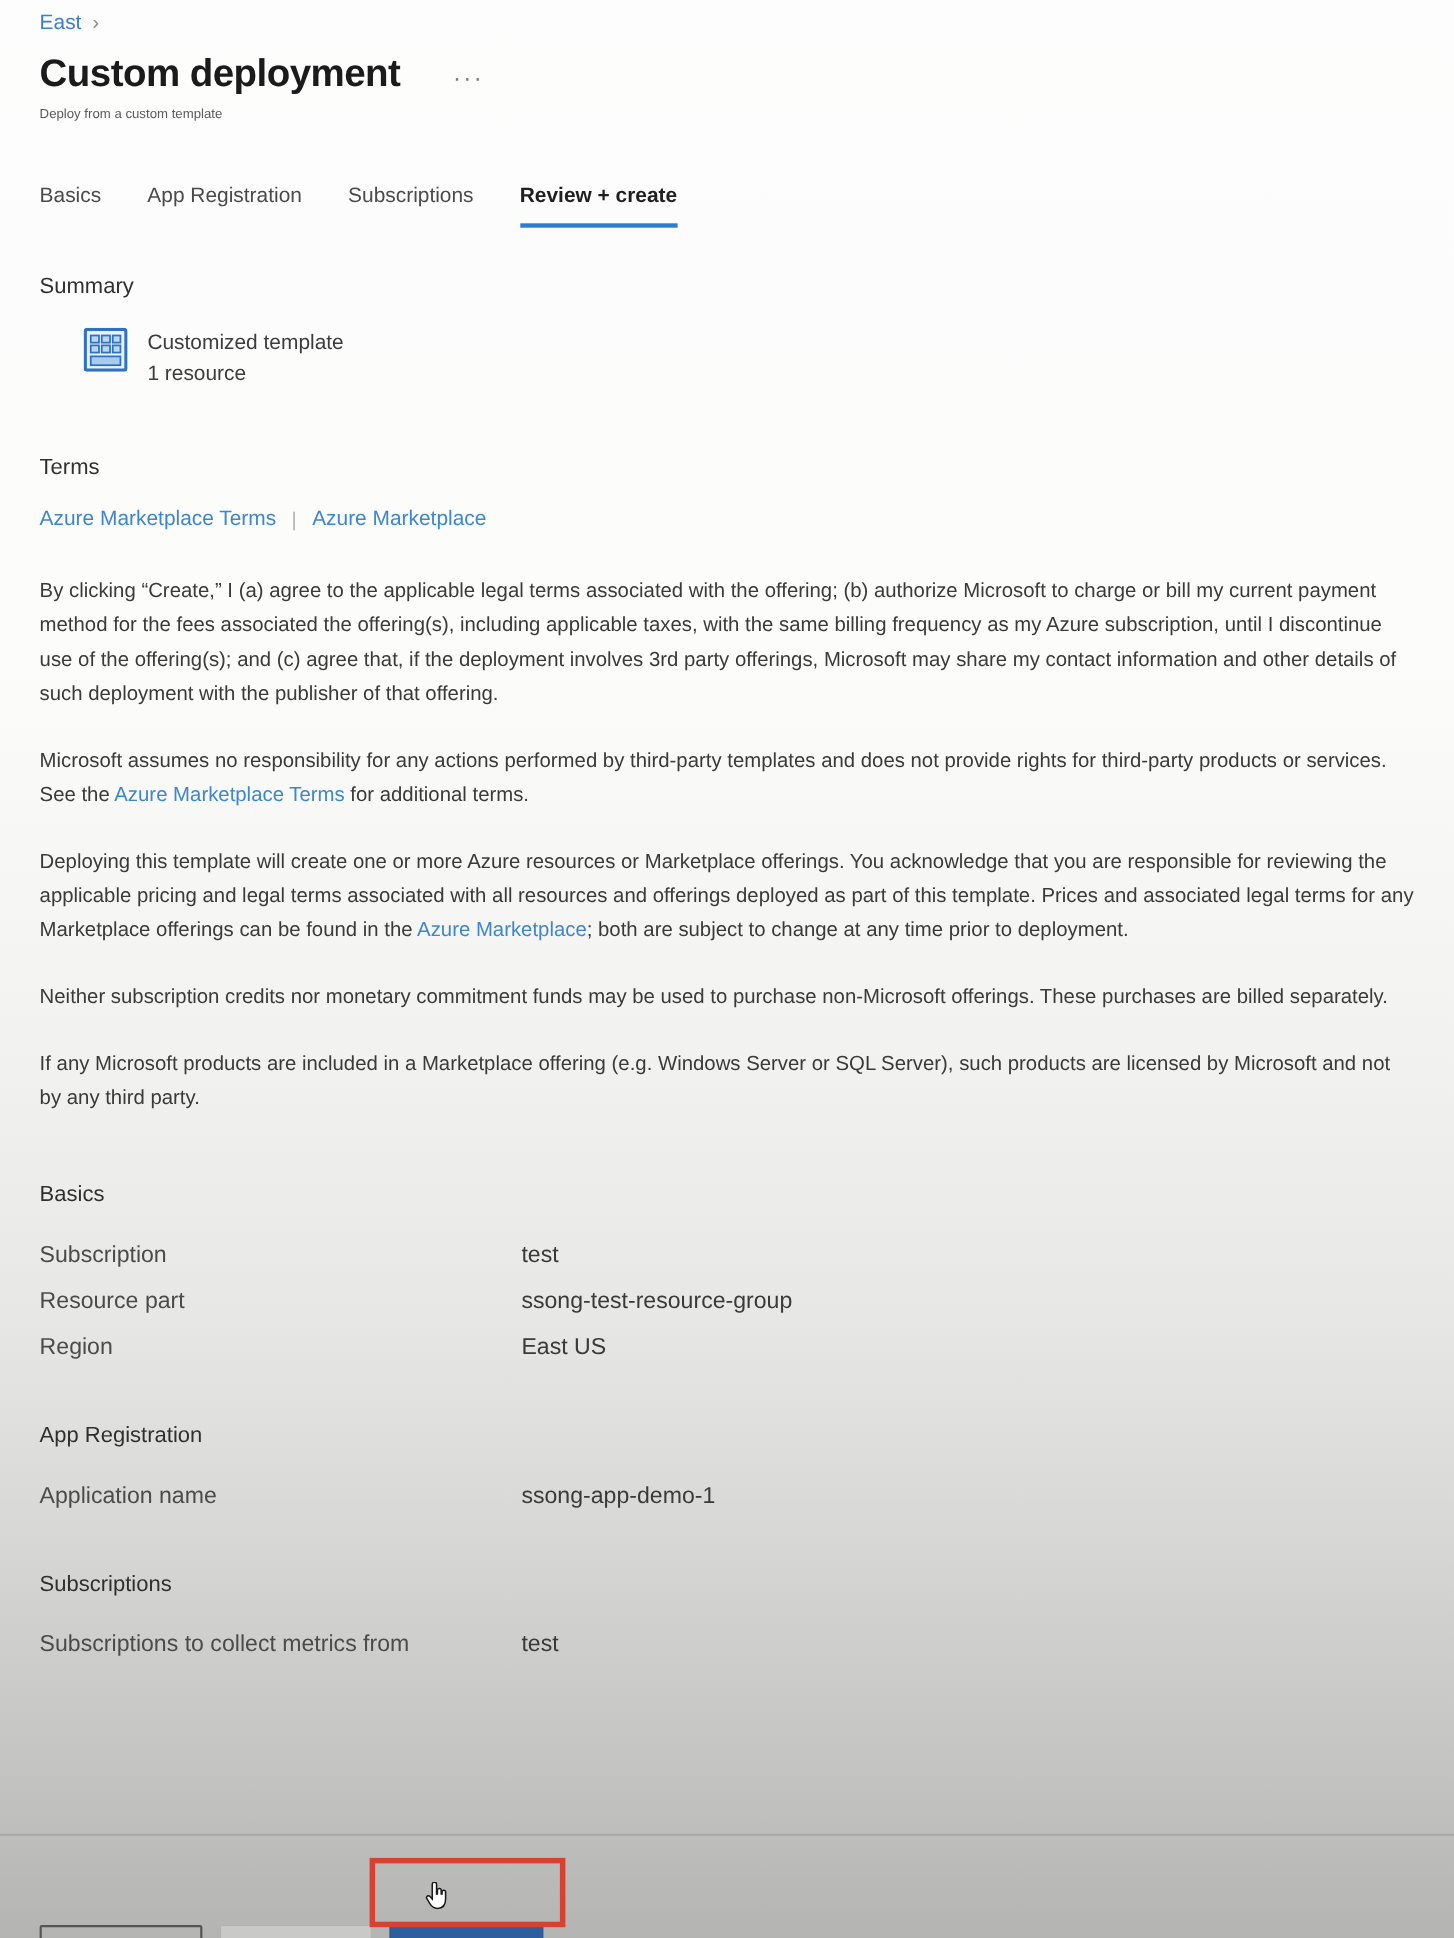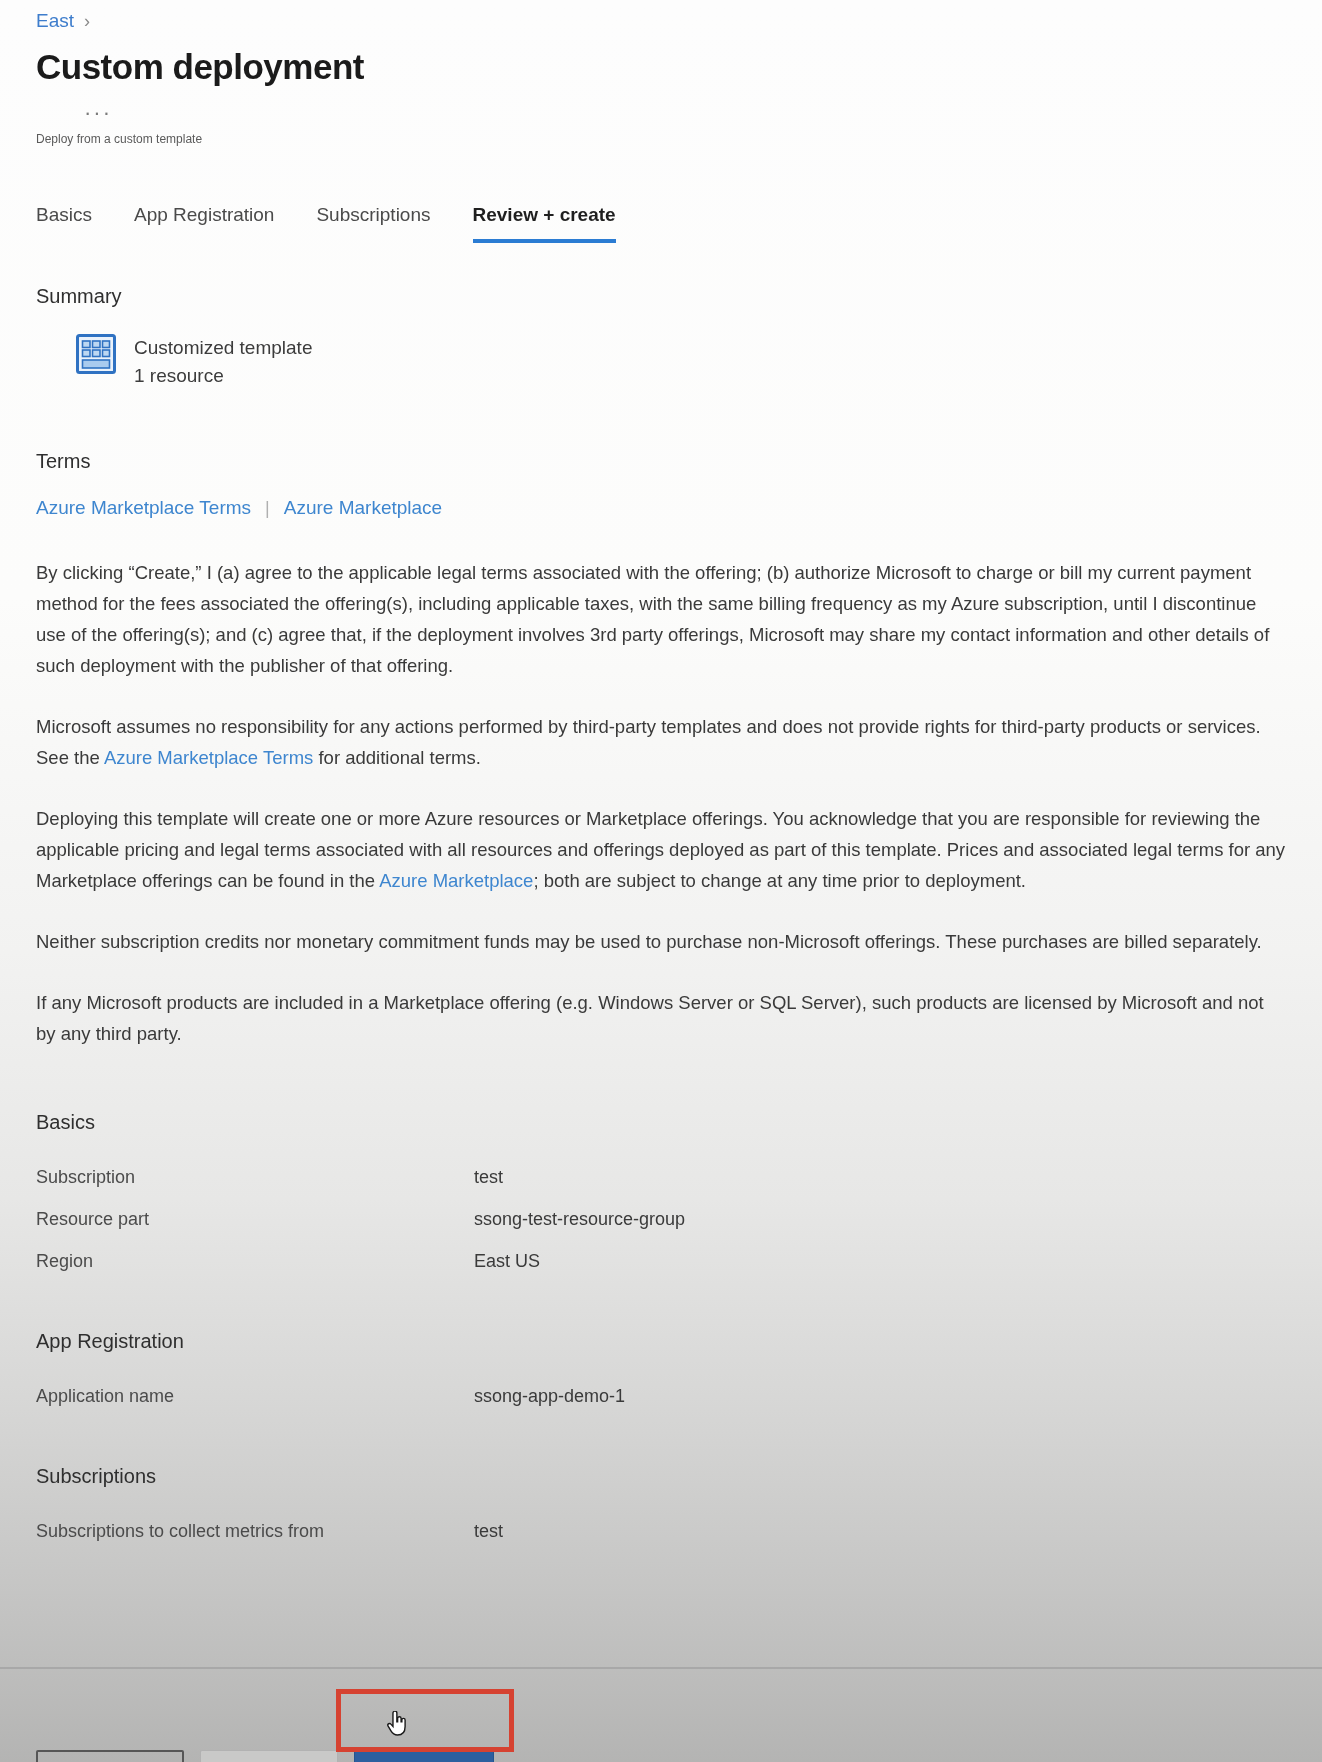--- a/index.html
+++ b/index.html
@@ -19,21 +19,21 @@
       #e7e7e6 68%, #d6d6d5 80%, #c4c4c3 91%, #b4b4b3 100%);
   }
   .content { padding:10px 36px 0 36px; }
 
   
   .breadcrumb { font-size:19px; margin-bottom:14px; }
   .breadcrumb a { color:#3e7dcc; text-decoration:none; cursor:pointer; }
   .crumb-sep { color:#8a8a8a; margin-left:10px; font-size:18px; }
 
   
-  .title-row { display:flex; align-items:flex-start;flex-direction:column; }
+  .title-row { display:flex; align-items:flex-start; }
   .page-title {
     font-size:35px; font-weight:700; color:#1b1b1b;
     letter-spacing:-0.5px; line-height:1.2; margin:0;
   }
   .more-btn {
     color:#7a7a7a; font-size:22px; letter-spacing:2px;
     margin-left:48px; margin-top:14px; cursor:pointer; line-height:1;
   }
   .subtitle { font-size:12px; color:#5a5a5a; margin-top:8px; margin-bottom:58px; }
 
@@ -60,21 +60,21 @@
 
   .para {
     font-size:18.5px; line-height:31px; color:#3a3a3a;
     max-width:1250px; margin:0 0 30px 0;
   }
   .para.last { margin-bottom:62px; }
 
   
   .kv-section { margin-bottom:48px; }
   .kv-section .section-heading { margin-bottom:22px; }
-  .kv-row { display:flex; font-size:18px; line-height:42px; }
+  .kv-row { display:flex; font-size:21px; line-height:42px; }
   .kv-label { width:438px; color:#4b4b4b; flex:0 0 auto; }
   .kv-value { color:#3a3a3a; }
 
   
   .footer {
     position:absolute; left:0; right:0; bottom:0; height:95px;
     border-top:2px solid #a8a8a8;
     padding:33px 0 0 36px;
     display:flex; gap:16px;
   }

